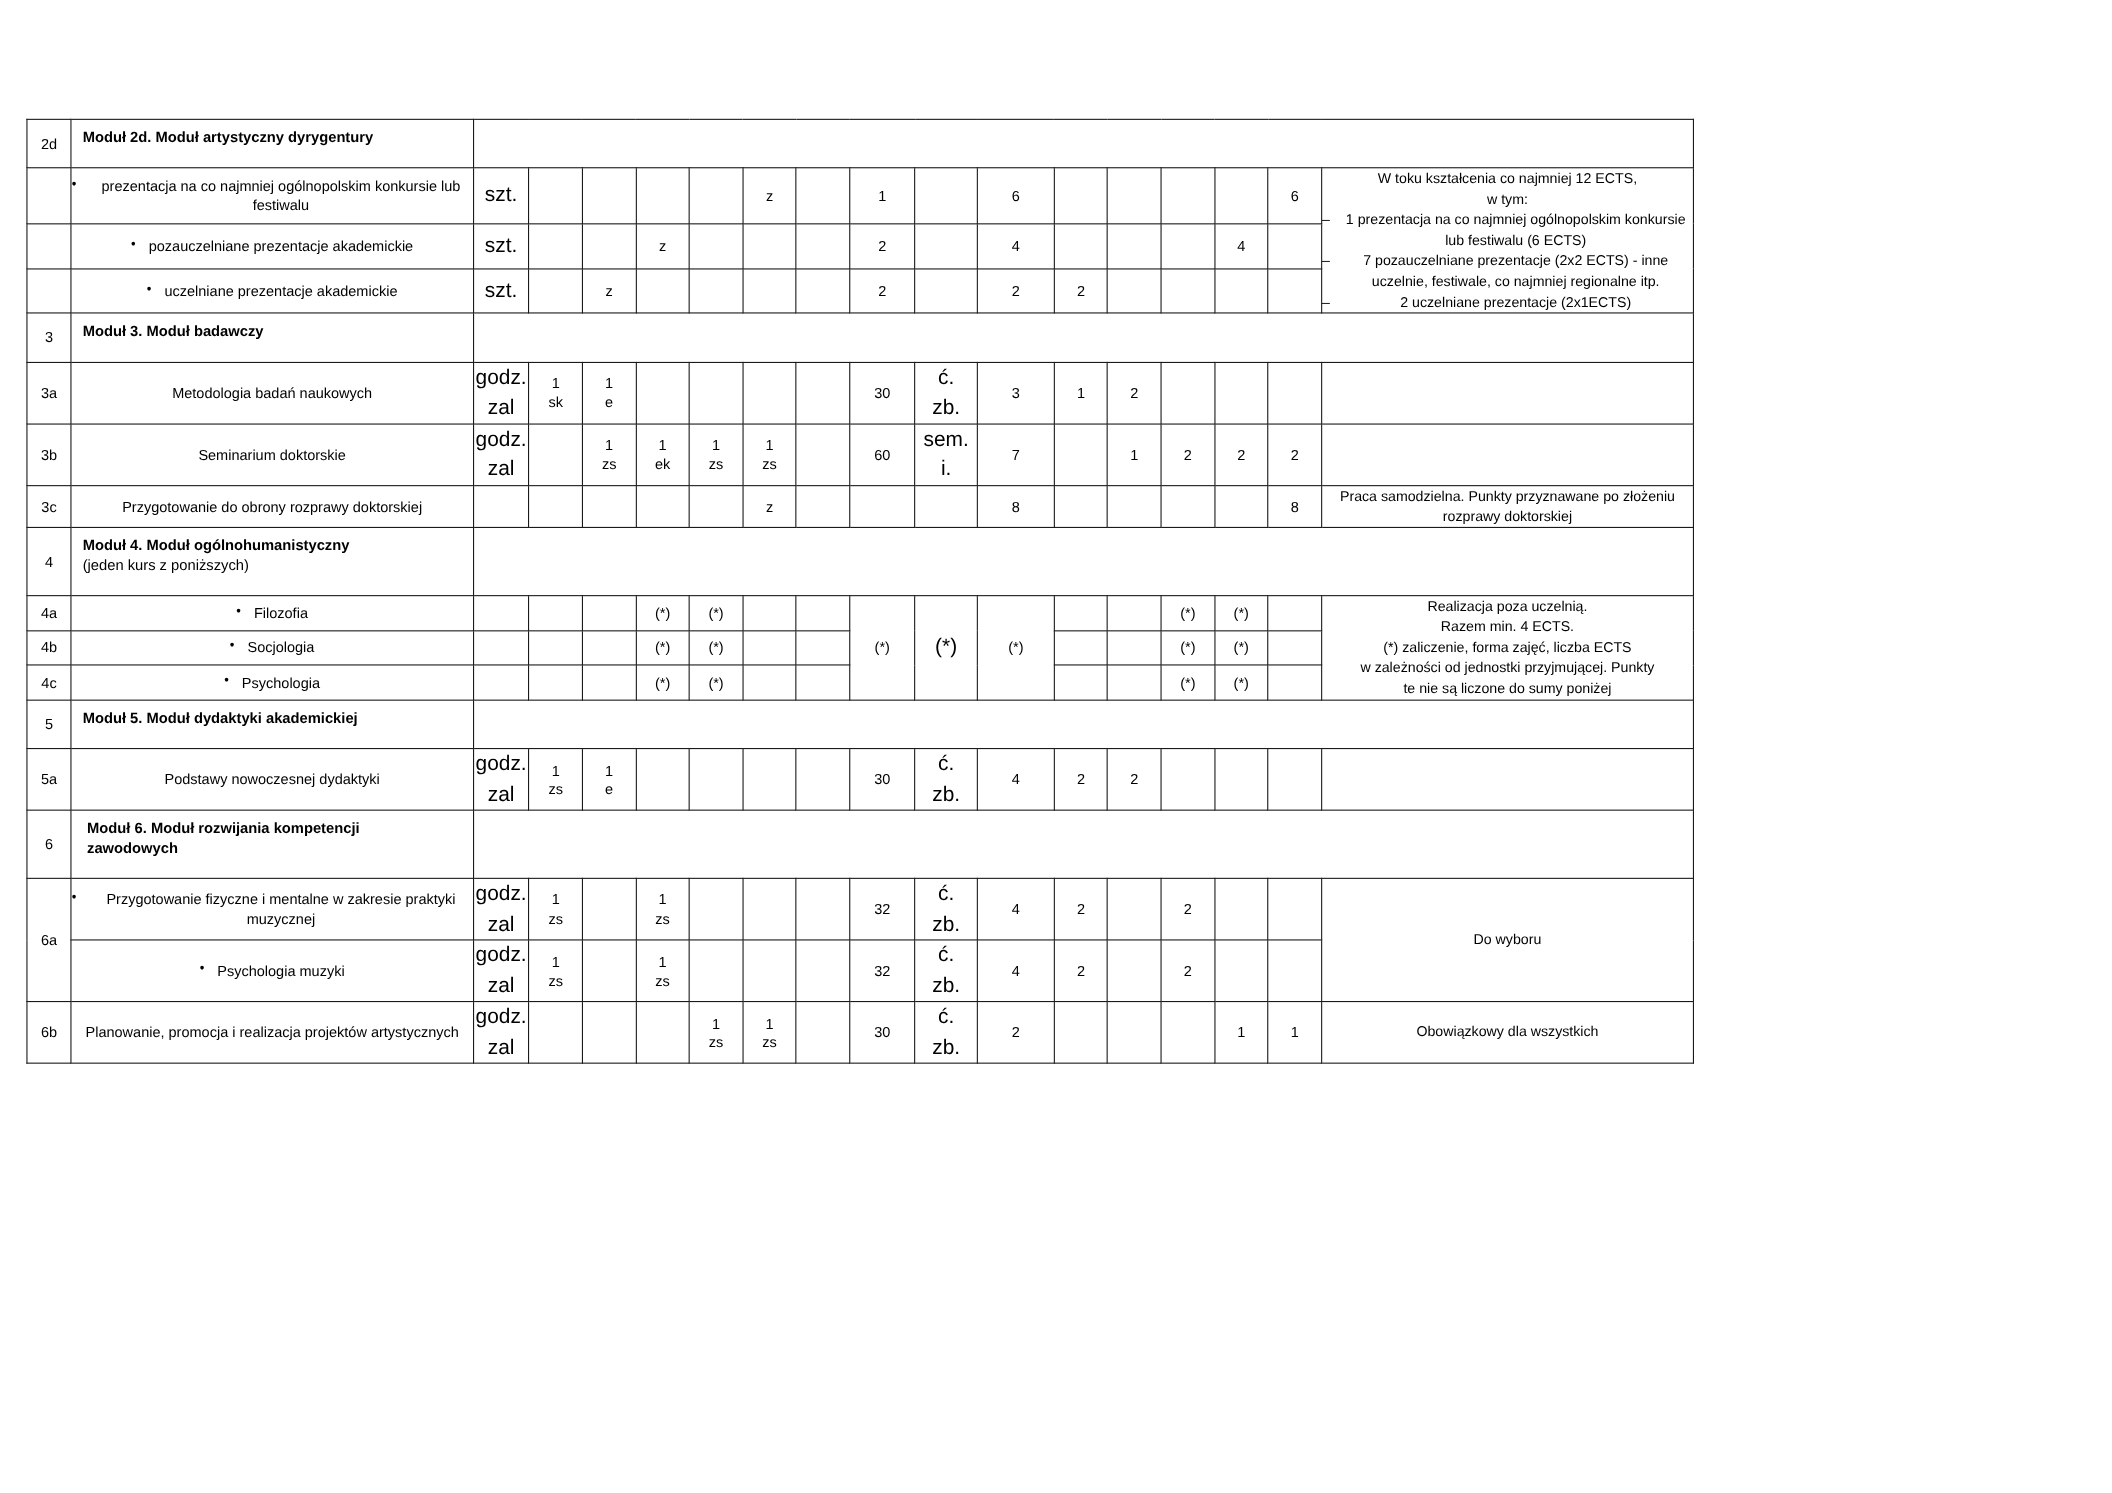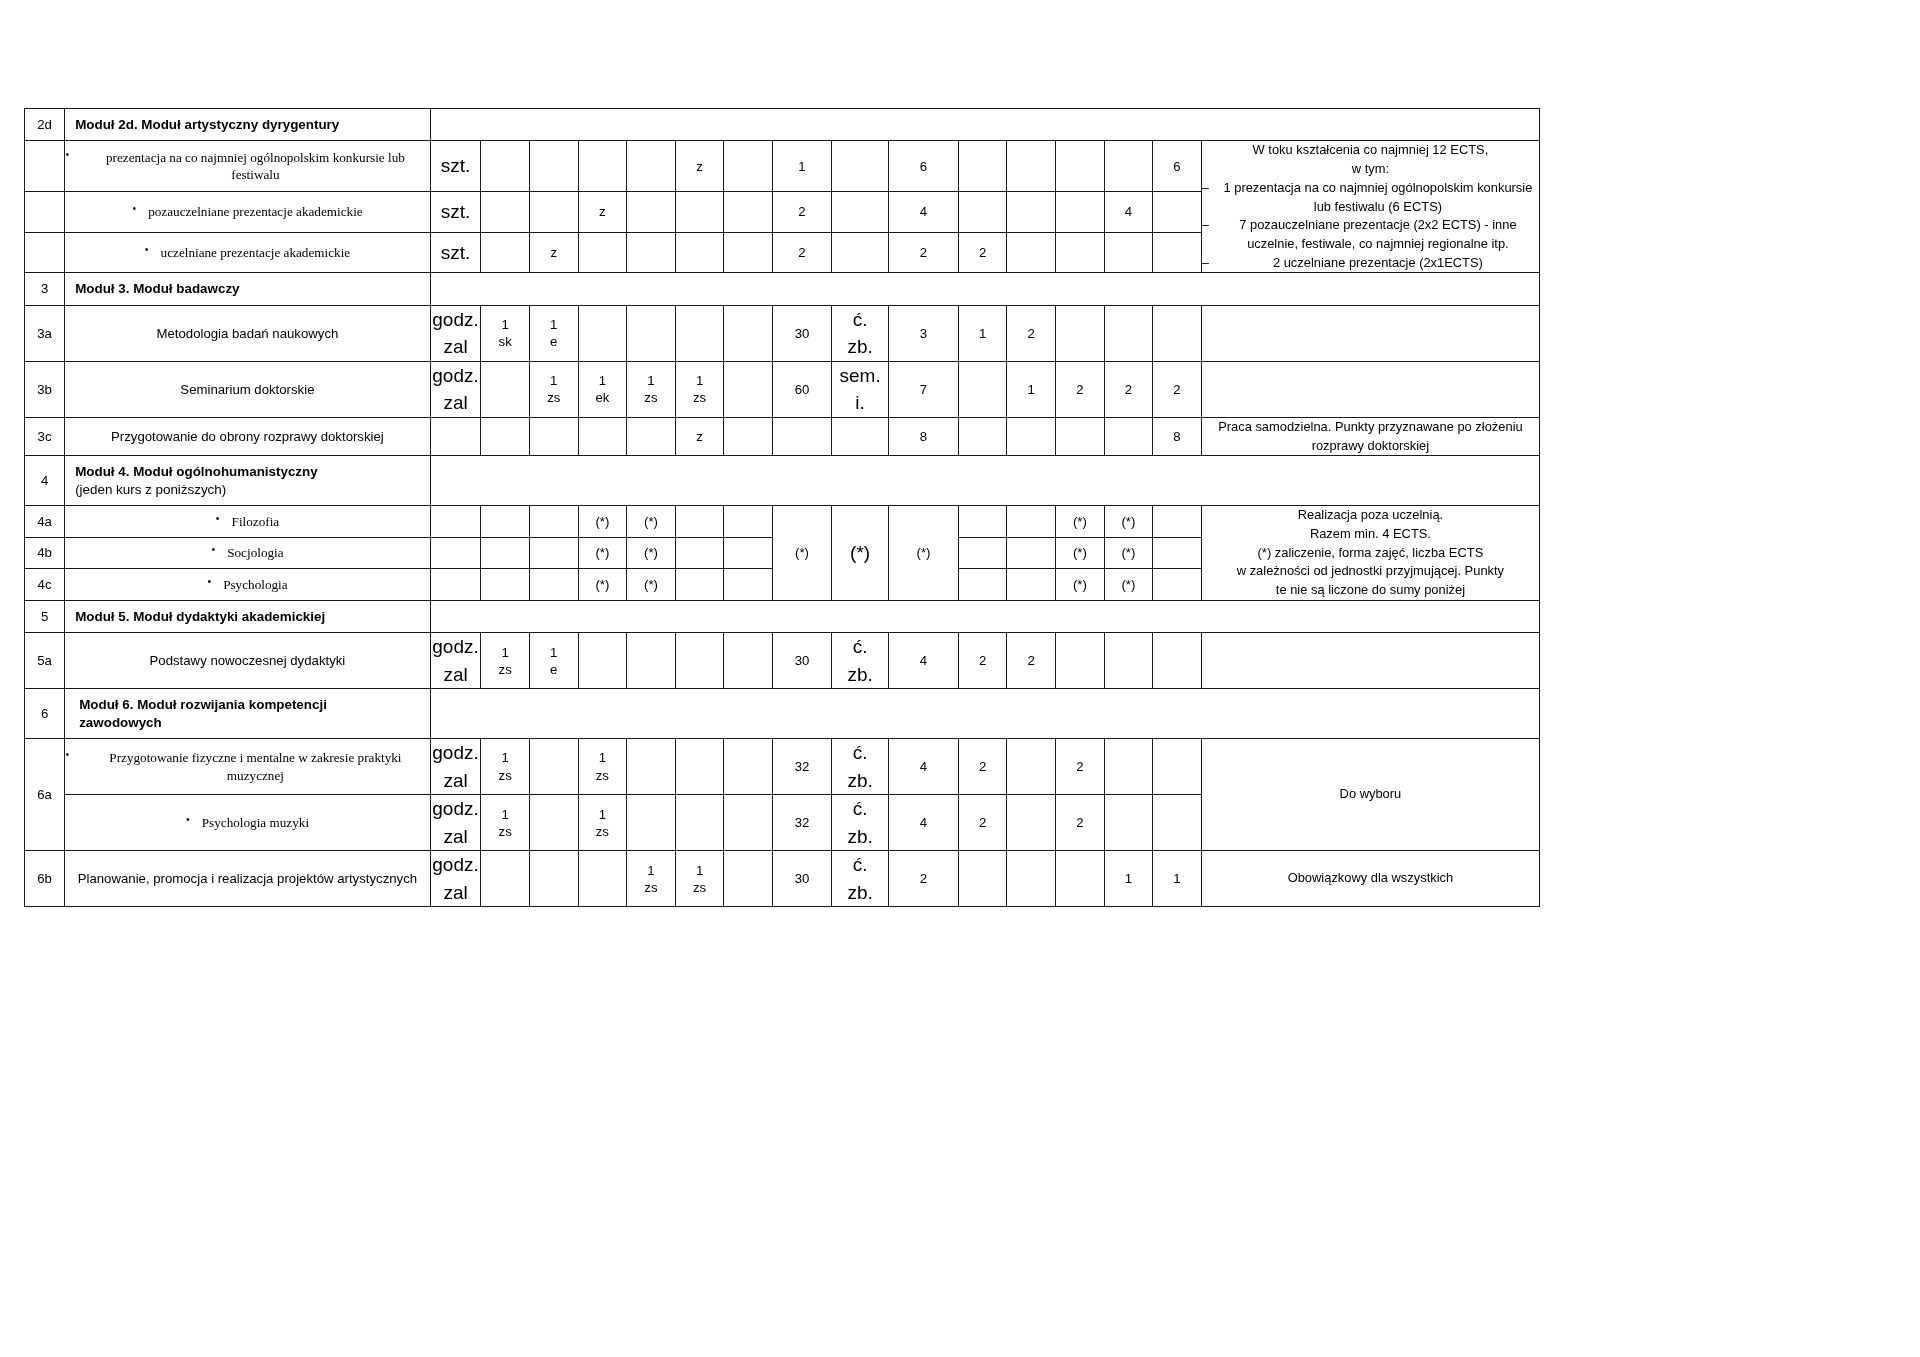--- a/index.html
+++ b/index.html
@@ -51,40 +51,39 @@
     background: #f4f4f4;
   }
   .module-row td.mod-id {
     font-size: 13.2px;
     font-weight: normal;
     text-align: center;
   }
   .module-row td.mod-name {
     font-weight: bold;
     text-align: left;
-    padding: 7px 0 7px 10px;
+    padding: 7px 0 19px 10px;
     font-size: 13.4px;
   }
   .module-row td.blank-span {
     background: #ffffff;
   }
   td.rid {
     font-size: 13.2px;
     text-align: center;
   }
   td.rname {
     text-align: left;
     padding: 6px 8px 6px 10px;
     font-size: 13.2px;
   }
   td.rname .bul {
     display: inline-block;
     padding-left: 16px;
     position: relative;
-    font-family: Liberation Serif, serif;
   }
   td.rname .bul::before {
     content: "\2022";
     position: absolute;
     left: 0px;
     top: -1px;
     font-size: 12px;
   }
   td.unit, td.form {
     font-size: 19px;

